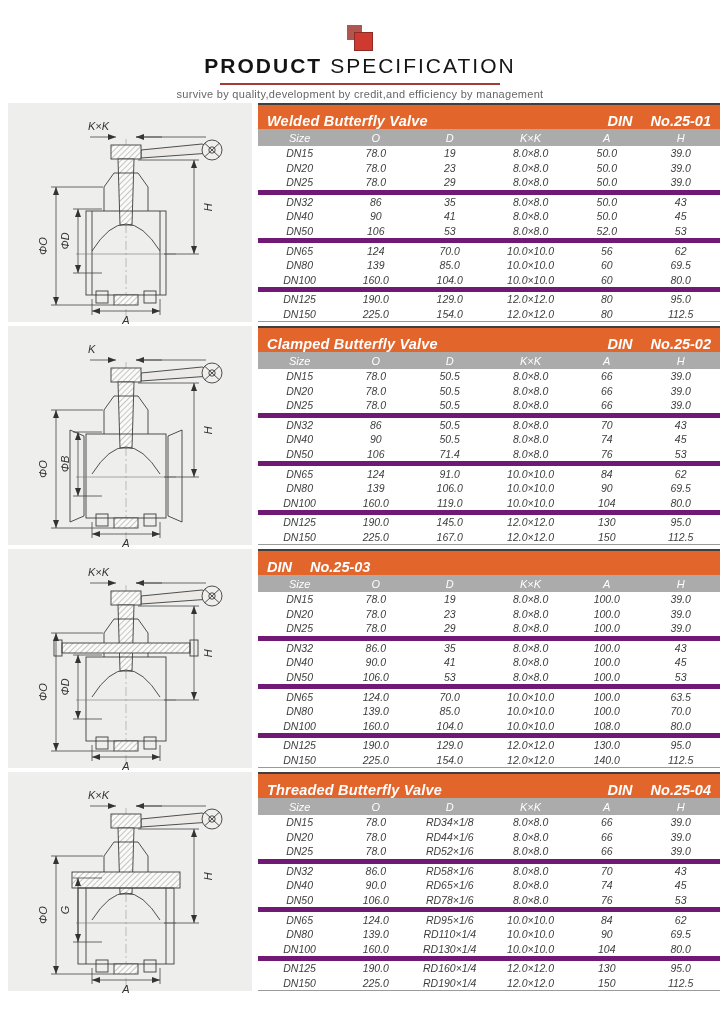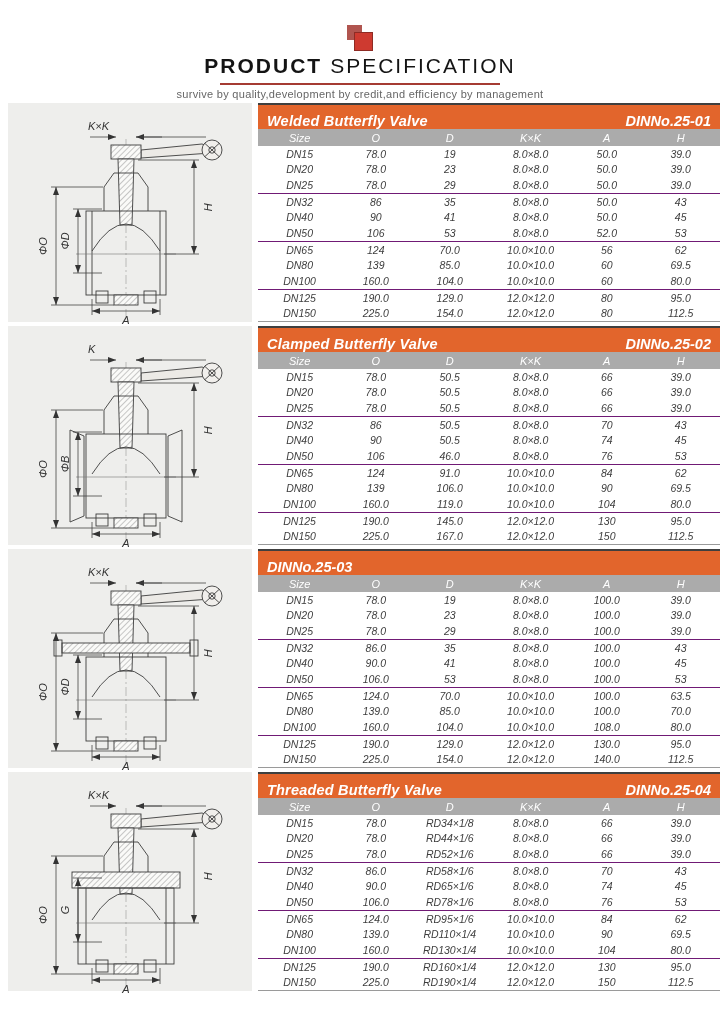--- a/index.html
+++ b/index.html
@@ -15,25 +15,25 @@
   .t-light{font-weight:normal;letter-spacing:2px;margin-left:8px;}
   .redline{width:280px;height:2px;background:var(--underline,#a53b32);margin-top:4px;}
   .tagline{font-size:11px;color:#666;margin-top:3px;letter-spacing:.3px;}
   .sec{display:flex;margin:0 0 4px 8px;height:219px;font-style:italic;}
   .panel{width:244px;background:#eeeeec;margin-right:6px;flex:0 0 auto;}
   .panel svg{display:block;width:244px;height:225px;}
   svg text{font-family:"Liberation Sans",sans-serif;}
   .tbl{width:462px;display:flex;flex-direction:column;border-bottom:1px solid #9a9a9a;box-sizing:border-box;flex:0 0 auto;}
   .tbar{height:26px;background:var(--accent,#e2652c);border-top:2px solid #3f3f3f;color:#fff;display:flex;align-items:flex-end;justify-content:space-between;padding:0 9px;box-sizing:border-box;flex:0 0 auto;}
   .ttitle{font-size:14.5px;font-weight:bold;letter-spacing:.2px;}
-  .tdin{font-size:14.5px;font-weight:bold;display:flex;}
+  .tdin{font-size:14.5px;font-weight:bold;display:flex;gap:18px;}
   .thead{height:17px;background:var(--colhead,#ababab);color:#fff;display:flex;align-items:center;font-size:11px;flex:0 0 auto;justify-content:space-between;}
   .tbody{flex:1;display:flex;flex-direction:column;}
   .trow{flex:1;display:flex;align-items:center;font-size:10.5px;color:#3d3d3d;}
-  .trow.gend{border-bottom:1px solid #701a75;}
+  .trow.gend{border-bottom:5px solid #701a75;}
   .cell{text-align:center;box-sizing:border-box;}
   .c0{width:18%}.c1{width:15%}.c2{width:17%}.c3{width:18%}.c4{width:15%}.c5{width:17%}
 </style>
 </head>
 <body style="--accent: #e2652c; --colhead: #ababab; --logo_front: #ce3a30; --logo_back: #b0554f; --underline: #a53b32;">
 
 <header class="pagehead">
   <div class="brand">
     <div class="logo">
       <div class="sq-back"></div>
@@ -330,21 +330,21 @@
             <span class="cell c0">DN40</span>
             <span class="cell c1">90</span>
             <span class="cell c2">50.5</span>
             <span class="cell c3">8.0×8.0</span>
             <span class="cell c4">74</span>
             <span class="cell c5">45</span>
           </div>
           <div class="trow gend">
             <span class="cell c0">DN50</span>
             <span class="cell c1">106</span>
-            <span class="cell c2">46.0</span>
+            <span class="cell c2">71.4</span>
             <span class="cell c3">8.0×8.0</span>
             <span class="cell c4">76</span>
             <span class="cell c5">53</span>
           </div>
           <div class="trow">
             <span class="cell c0">DN65</span>
             <span class="cell c1">124</span>
             <span class="cell c2">91.0</span>
             <span class="cell c3">10.0×10.0</span>
             <span class="cell c4">84</span>

